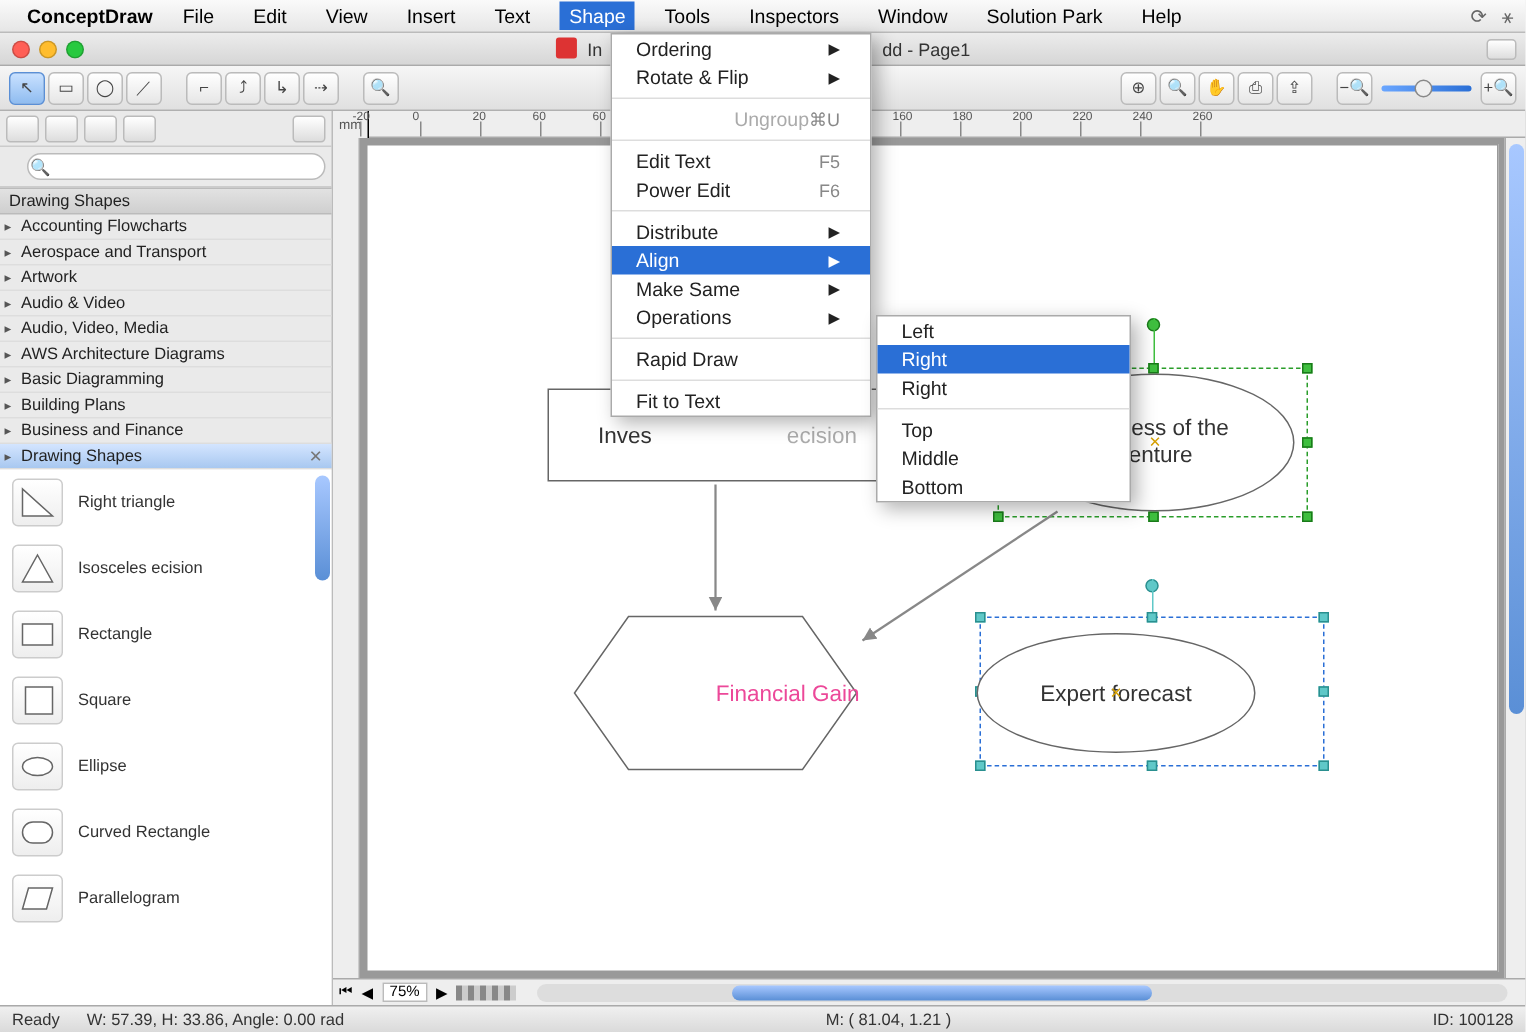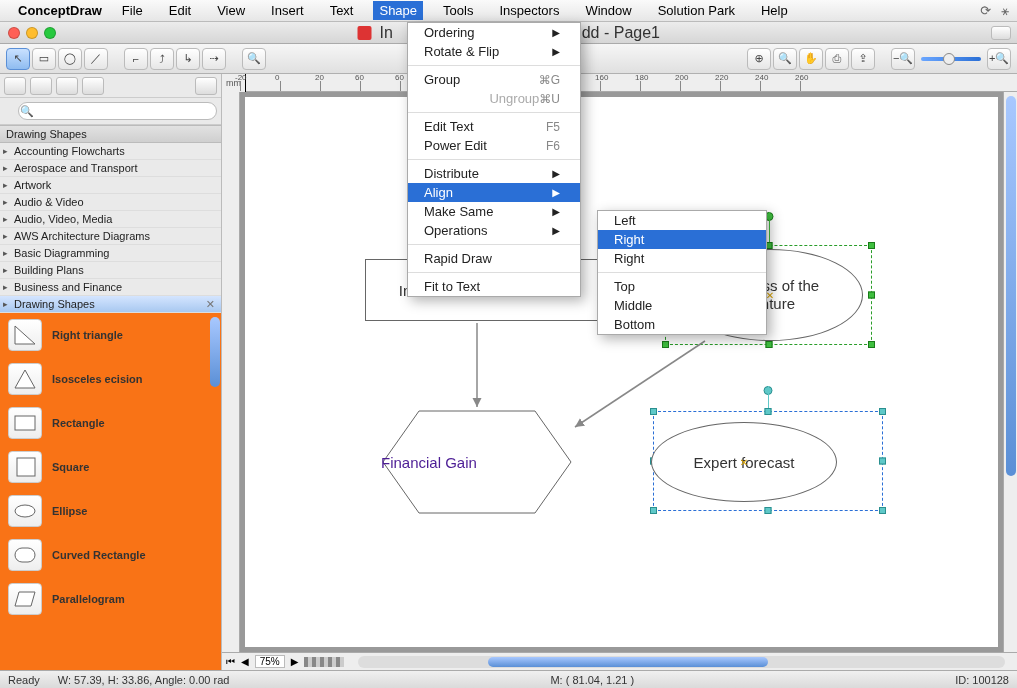--- a/index.html
+++ b/index.html
@@ -7,21 +7,21 @@
 
 
 .mac-menubar { height: 22px; background: linear-gradient(#fafafa,#e6e6e6); display: flex; align-items: center; font-size: 13px; padding: 0 8px; border-bottom: 1px solid #bbb; position: relative; z-index: 100; }
 .mac-menubar .apple { font-size: 14px; margin-right: 10px; }
 .mac-menubar .app-name { font-weight: bold; margin-right: 14px; }
 .mac-menubar .menu-item { margin-right: 14px; cursor: default; padding: 2px 6px; }
 .mac-menubar .menu-item.selected { background: #2a6fd6; color: #fff; border-radius: 0; }
 .mac-menubar .right-icons { margin-left: auto; display: flex; gap: 10px; color: #666; }
 
 
-.window-titlebar { height: 22px; background: linear-gradient(#ececec,#d6d6d6); display: flex; align-items: center; font-size: 16px; border-bottom: 1px solid #aaa; position: relative; }
+.window-titlebar { height: 22px; background: linear-gradient(#ececec,#d6d6d6); display: flex; align-items: center; font-size: 12px; border-bottom: 1px solid #aaa; position: relative; }
 .traffic-lights { display: flex; gap: 6px; padding-left: 8px; }
 .tl { width: 12px; height: 12px; border-radius: 50%; border: 1px solid rgba(0,0,0,.2); }
 .tl.red { background: #ff5f56; } .tl.yellow { background: #ffbd2e; } .tl.green { background: #27c93f; }
 .window-title { position: absolute; left: 50%; transform: translateX(-50%); color: #333; }
 .doc-icon { display:inline-block; width:14px; height:14px; background:#d33; margin-right:4px; vertical-align:-2px; border-radius:2px; }
 
 
 .toolbar { height: 30px; background: linear-gradient(#f6f6f6,#e0e0e0); border-bottom: 1px solid #b0b0b0; display: flex; align-items: center; padding: 0 6px; gap: 4px; }
 .tb-btn { width: 24px; height: 22px; background: linear-gradient(#fff,#e6e6e6); border: 1px solid #bbb; border-radius: 4px; display:flex; align-items:center; justify-content:center; font-size:11px; color:#444;}
 .tb-btn.sel { background: linear-gradient(#c9e1ff,#8fbcf0); border-color:#5a8fd6; }
@@ -39,41 +39,41 @@
 .sidebar-top .mini-btn { width:22px; height:18px; background:linear-gradient(#fff,#ddd); border:1px solid #bbb; border-radius:3px;}
 .search-box { display:flex; align-items:center; padding:4px; border-bottom:1px solid #ccc; }
 .search-box input { flex:1; height:18px; border-radius:9px; border:1px solid #bbb; padding:0 18px 0 18px; font-size:11px; background:#fff; }
 .search-box .mag { position: relative; left: 16px; z-index:1; color:#888; font-size:11px; }
 .lib-list { font-size: 11px; color:#222; }
 .lib-header { background: linear-gradient(#e2e2e2,#cfcfcf); padding:2px 6px; font-size:11px; border-bottom:1px solid #bbb; border-top:1px solid #bbb;}
 .lib-item { padding: 2px 6px 2px 14px; position:relative; border-bottom:1px solid #ddd; cursor:default;}
 .lib-item::before { content:"▸"; position:absolute; left:3px; font-size:9px; color:#555; top:3px;}
 .lib-item.open { background: linear-gradient(#d4e5ff,#a8c8f0); }
 .lib-item.open .close-x { float:right; color:#777; }
-.shape-list { background:#f97316; overflow-y:auto; flex:1; position:relative;font-weight:bold;}
+.shape-list { background:#ffffff; overflow-y:auto; flex:1; position:relative;}
 .shape-row { display:flex; align-items:center; padding:6px 8px; gap:10px; font-size:11px; color:#333; }
 .shape-thumb { width:34px; height:32px; background:linear-gradient(#fff,#eee); border:1px solid #ccc; border-radius:4px; display:flex; align-items:center; justify-content:center; }
 .shape-thumb svg { width:24px; height:22px; }
 .side-scroll { position:absolute; right:0; top:0; width:12px; height:100%; }
 .side-scroll .thumb { width:10px; height:70px; background:linear-gradient(#a8c8ff,#5a8fd6); border-radius:5px; margin:4px auto 0; }
 
 
 .canvas-area { flex:1; background:#999; display:flex; flex-direction:column; position:relative; }
 .ruler-h { height:18px; background:#eee; border-bottom:1px solid #aaa; display:flex; align-items:flex-end; font-size:8px; color:#555; position:relative; padding-left:18px;}
 .ruler-h .unit-label { position:absolute; left:0; top:0; width:24px; height:18px; background:#eee; border-right:1px solid #000000; font-size:9px; display:flex; align-items:center; justify-content:center; }
 .ruler-h .tick { width:40px; border-left:1px solid #888; height:10px; position:relative;}
 .ruler-h .tick span { position:absolute; top:-8px; left:-6px; }
 .canvas-inner { flex:1; display:flex; }
 .ruler-v { width:18px; background:#eee; border-right:1px solid #aaa; }
 .page { flex:1; background:#fff; border:1px solid #999; margin:4px; position:relative; overflow:hidden;}
 
 
 .shape-rect { position:absolute; border:1px solid #666; display:flex; align-items:center; justify-content:center; font-size:15px; color:#333; background:#fff;}
 .shape-ellipse { position:absolute; border:1px solid #666; border-radius:50%; display:flex; align-items:center; justify-content:center; text-align:center; font-size:15px; color:#333; background:#fff;}
-.shape-hex { position:absolute; display:flex; align-items:center; justify-content:flex-start; font-size:15px; color:#4c1d95; }
+.shape-hex { position:absolute; display:flex; align-items:center; justify-content:flex-end; font-size:15px; color:#ec4899; }
 .sel-green { position:absolute; border:1px dashed #2a9d2a; }
 .sel-green .h { position:absolute; width:7px; height:7px; background:#3fbf3f; border:1px solid #1a7a1a; }
 .sel-blue { position:absolute; border:1px dashed #2a6fd6; }
 .sel-blue .h { position:absolute; width:7px; height:7px; background:#5fc8c8; border:1px solid #2a8f8f; }
 .rot-handle { position:absolute; width:9px; height:9px; background:#3fbf3f; border:1px solid #1a7a1a; border-radius:50%; left:50%; transform:translateX(-50%);}
 .rot-handle.blue { background:#5fc8c8; border-color:#2a8f8f; }
 .center-x { position:absolute; font-size:10px; color:#d6a000; left:50%; top:50%; transform:translate(-50%,-50%);}
 
 
 .arrow { position:absolute; }
@@ -405,24 +405,20 @@
 <div class="dropdown" style="left:407px; top:22px; width:174px;">
   <div class="dd-item">
       <span>Ordering</span>
       <span class="arrow-r">▶</span>
     </div>
   <div class="dd-item">
       <span>Rotate &amp; Flip</span>
       <span class="arrow-r">▶</span>
     </div>
   <div class="dd-sep"></div>
-  <div class="dd-item">
-      <span>Group</span>
-      <span class="shortcut">⌘G</span>
-    </div>
   <div class="dd-item disabled">
       <span>Ungroup</span>
       <span class="shortcut">⌘U</span>
     </div>
   <div class="dd-sep"></div>
   <div class="dd-item">
       <span>Edit Text</span>
       <span class="shortcut">F5</span>
     </div>
   <div class="dd-item">
@@ -449,21 +445,21 @@
   <div class="dd-sep"></div>
   <div class="dd-item">
       <span>Rapid Draw</span>
     </div>
   <div class="dd-sep"></div>
   <div class="dd-item">
       <span>Fit to Text</span>
     </div>
 </div>
 
-<div class="dropdown" style="left:597px; top:210px; width:100px;">
+<div class="dropdown" style="left:584px; top:210px; width:100px;">
   <div class="dd-item">
       <span>Left</span>
     </div>
   <div class="dd-item highlight">
       <span>Right</span>
     </div>
   <div class="dd-item">
       <span>Right</span>
     </div>
   <div class="dd-sep"></div>

